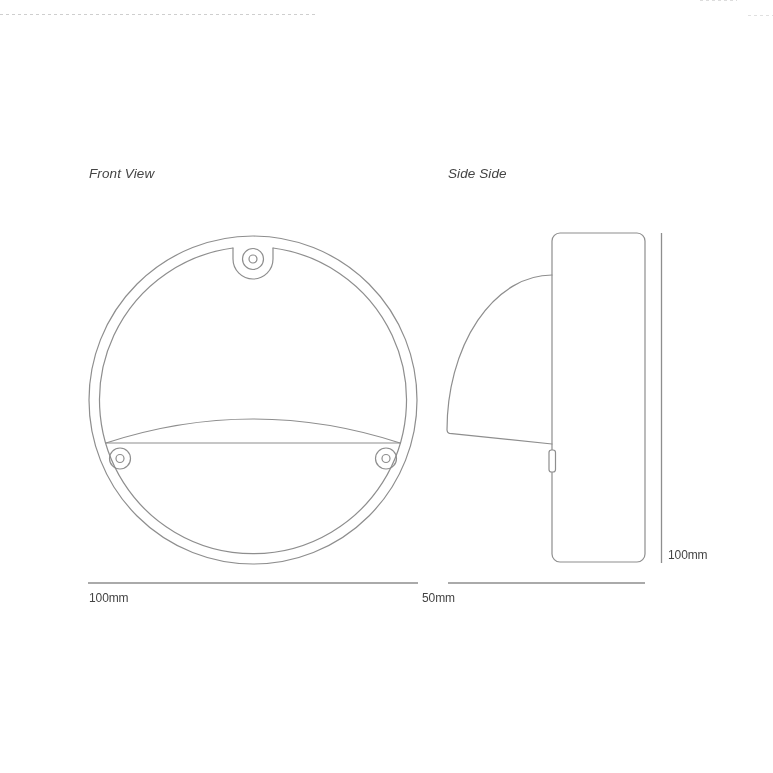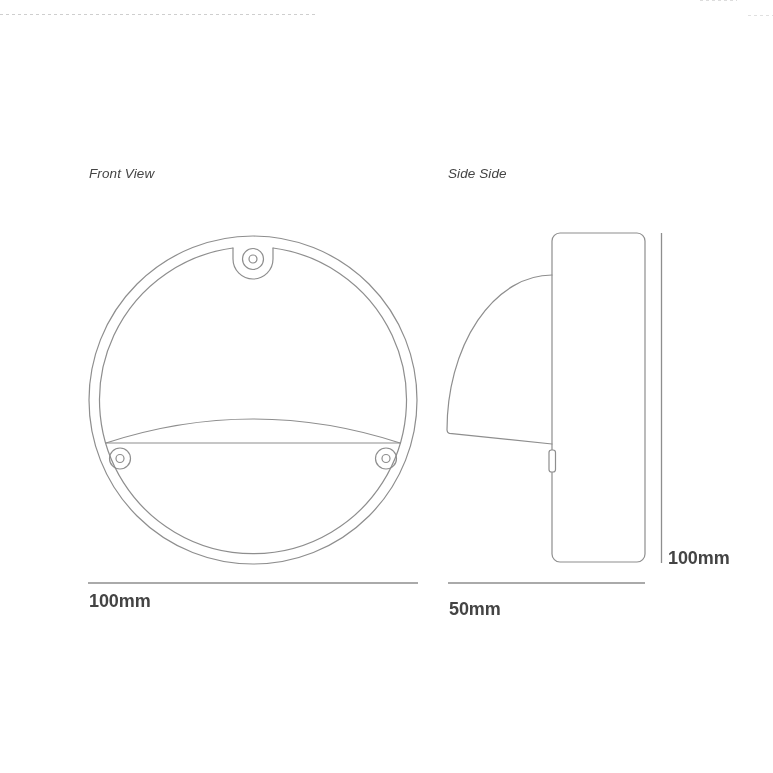--- a/index.html
+++ b/index.html
@@ -21,30 +21,29 @@
   .view-label {
     position: absolute;
     font-style: italic;
     font-size: 13.5px;
     letter-spacing: 0.1px;
     color: var(--color-text);
     white-space: nowrap;
   }
   .dim-label {
     position: absolute;
-    font-size: 18px;
+    font-size: 12px;
     letter-spacing: -0.1px;
     color: var(--color-text);
     white-space: nowrap;
-    font-weight: bold;
   }
   #front-view-label { left: 89px; top: 166px; }
   #side-view-label  { left: 448px; top: 166px; }
   #front-width-dim-label { left: 89px;  top: 591px; }
-  #depth-dim-label       { left: 449px; top: 591px; margin-top: 8px; }
+  #depth-dim-label       { left: 422px; top: 591px; }
   #height-dim-label      { left: 668px; top: 548px; }
 
   svg.drawing {
     position: absolute;
     left: 0; top: 0;
     width: 773px; height: 773px;
   }
   .line {
     fill: none;
     stroke: var(--color-line);

